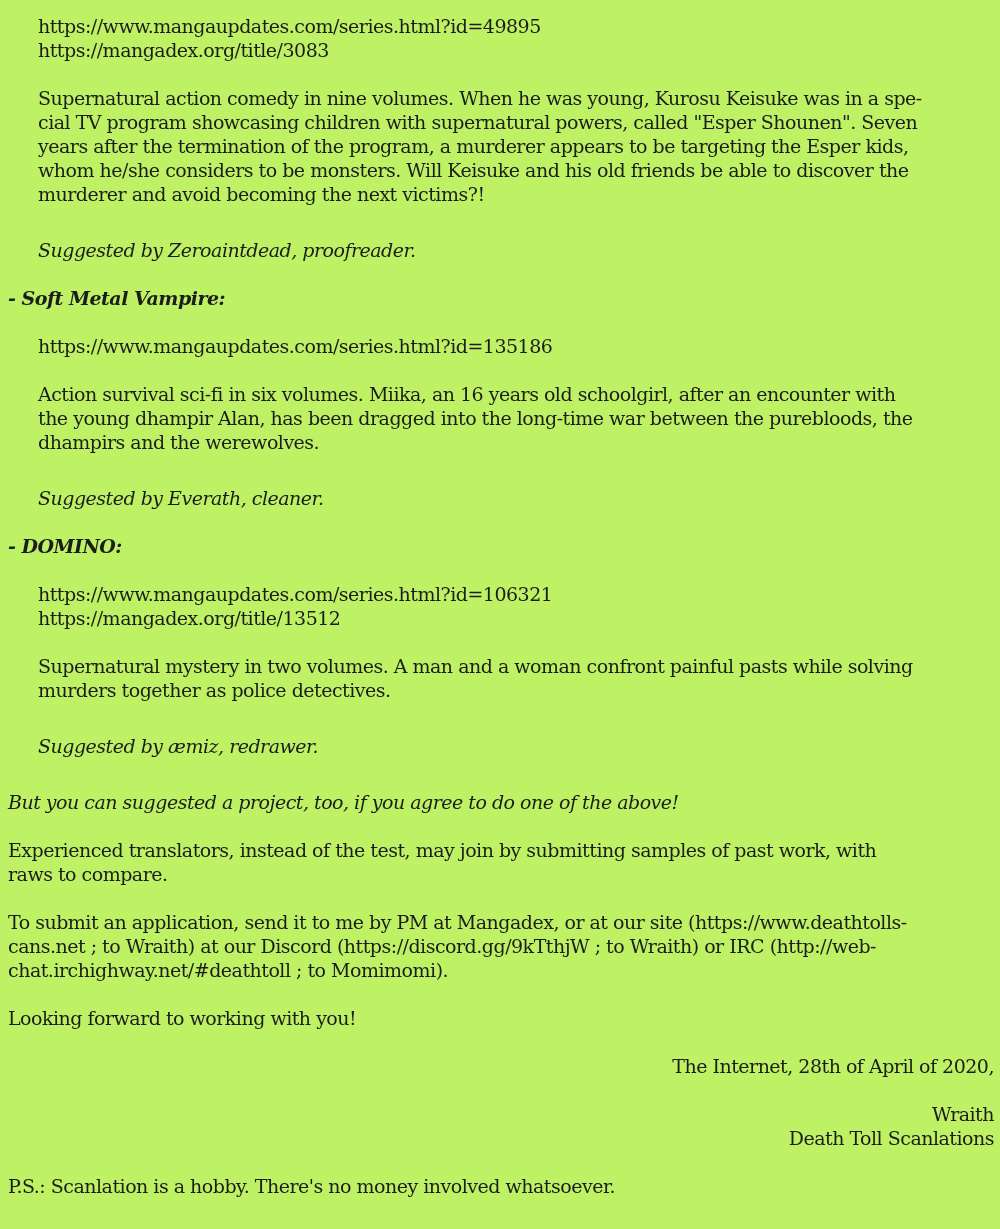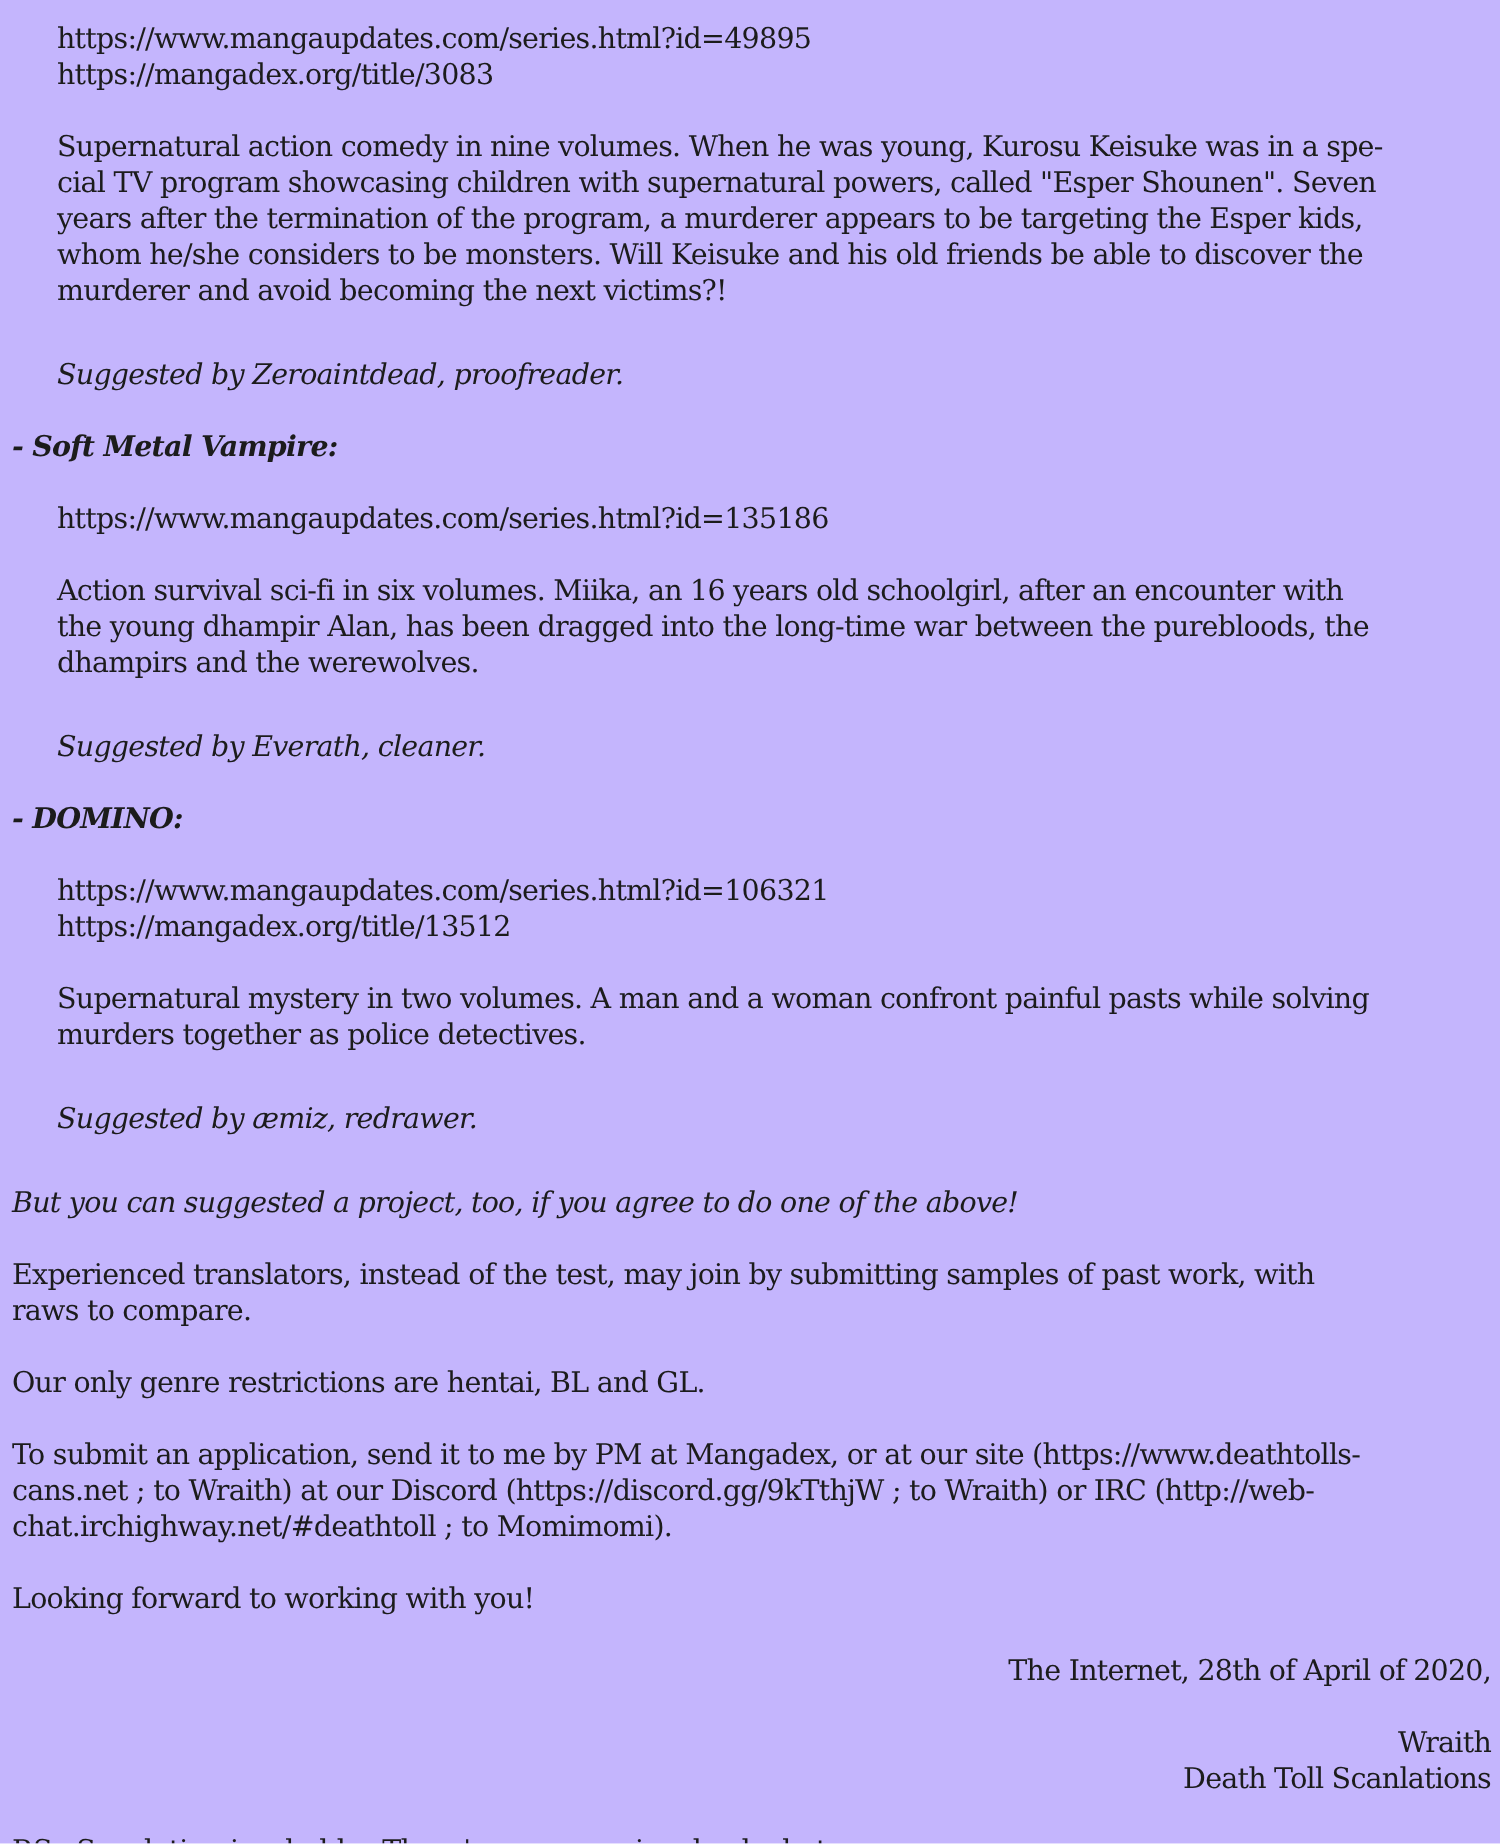--- a/index.html
+++ b/index.html
@@ -5,21 +5,21 @@
   html, body {
     margin: 0;
     padding: 0;
     background: #ffffff;
   }
   .page {
     position: relative;
     width: 1000px;
     height: 1229px;
     box-sizing: border-box;
-    background: #c4b5fd;
+    background: #bef264;
     color: #1c1c1c;
     font-family: "DejaVu Serif", "Liberation Serif", serif;
     font-size: 19px;
     line-height: 24px;
     letter-spacing: -0.5px;
     padding-top: 14px;
     overflow: hidden;
   }
   .block { margin: 0 0 24px 0; }
   .indent { padding-left: 38px; }
@@ -89,23 +89,20 @@
 
   <div class="block flush italic">
     <div class="line">But you can suggested a project, too, if you agree to do one of the above!</div>
   </div>
 
   <div class="block flush">
     <div class="line">Experienced translators, instead of the test, may join by submitting samples of past work, with</div>
     <div class="line">raws to compare.</div>
   </div>
 
-  <div class="block flush">
-    <div class="line">Our only genre restrictions are hentai, BL and GL.</div>
-  </div>
 
   <div class="block flush">
     <div class="line">To submit an application, send it to me by PM at Mangadex, or at our site (https://www.deathtolls-</div>
     <div class="line">cans.net ; to Wraith) at our Discord (https://discord.gg/9kTthjW ; to Wraith) or IRC (http://web-</div>
     <div class="line">chat.irchighway.net/#deathtoll ; to Momimomi).</div>
   </div>
 
   <div class="block flush">
     <div class="line">Looking forward to working with you!</div>
   </div>

